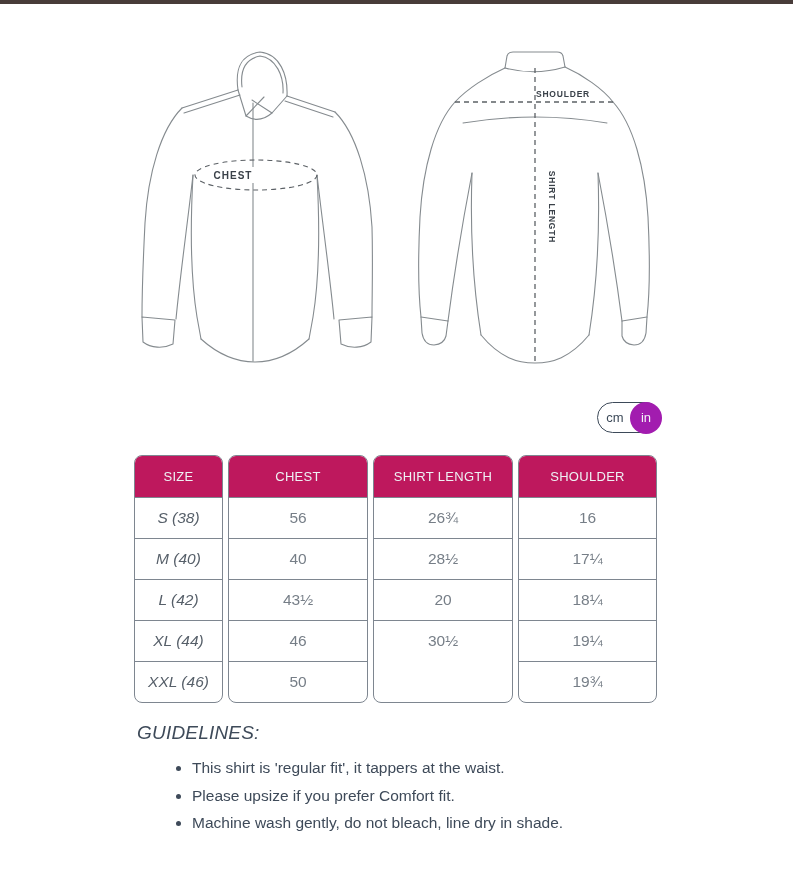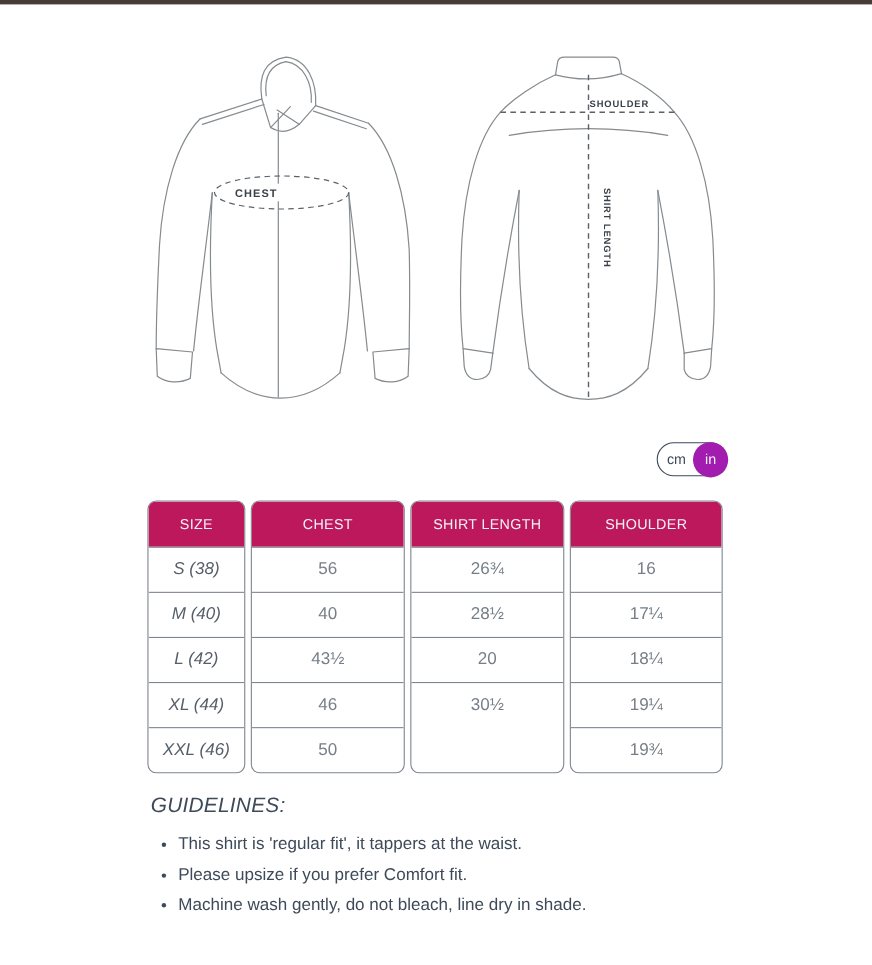--- a/index.html
+++ b/index.html
@@ -46,21 +46,21 @@
     height:41px; border-top:1.5px solid #7e8690;
     display:flex; align-items:center; justify-content:center;
     font-size:15.5px; color:#767e87;
   }
   .c-size .tcell { color:#565f69;font-style:italic; }
 
   
   .guidelines { position:absolute; left:137px; top:722px; width:520px; color:#3e4a59; }
   .g-title { font-size:19px; letter-spacing:0.2px; margin-bottom:15px;font-style:italic; }
   .g-list { list-style:disc outside; padding-left:25px; }
-  .g-list li { font-size:15.5px; margin-bottom:9px; line-height:1.2; }
+  .g-list li { font-size:15.5px; margin-bottom:9px; line-height:1.2;margin-left:30px; }
 </style>
 </head>
 <body>
 
 <div class="page">
 
   <div class="top-bar"></div>
 
   <div class="shirts">
 

